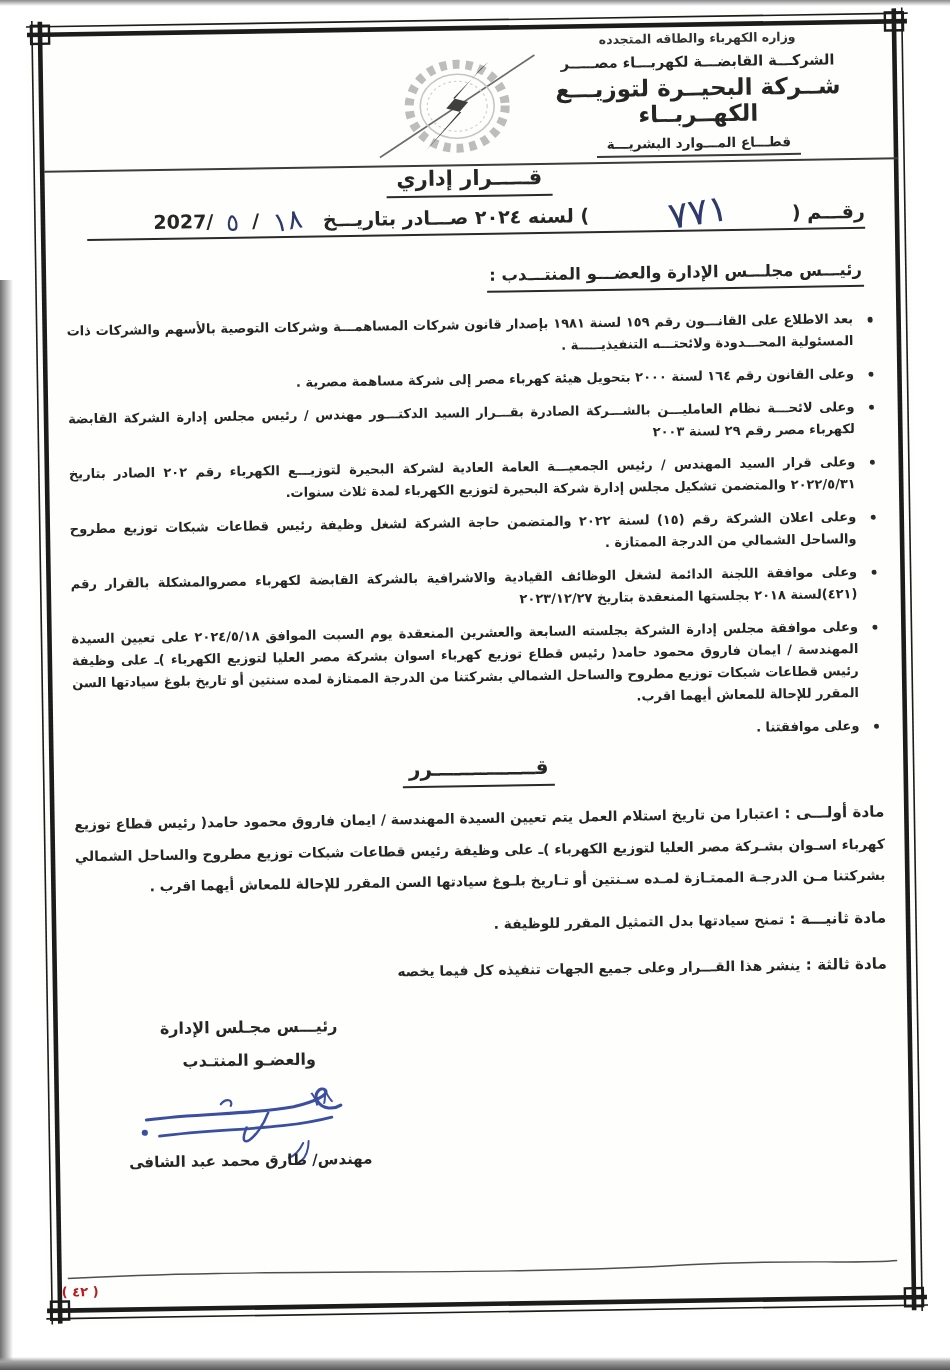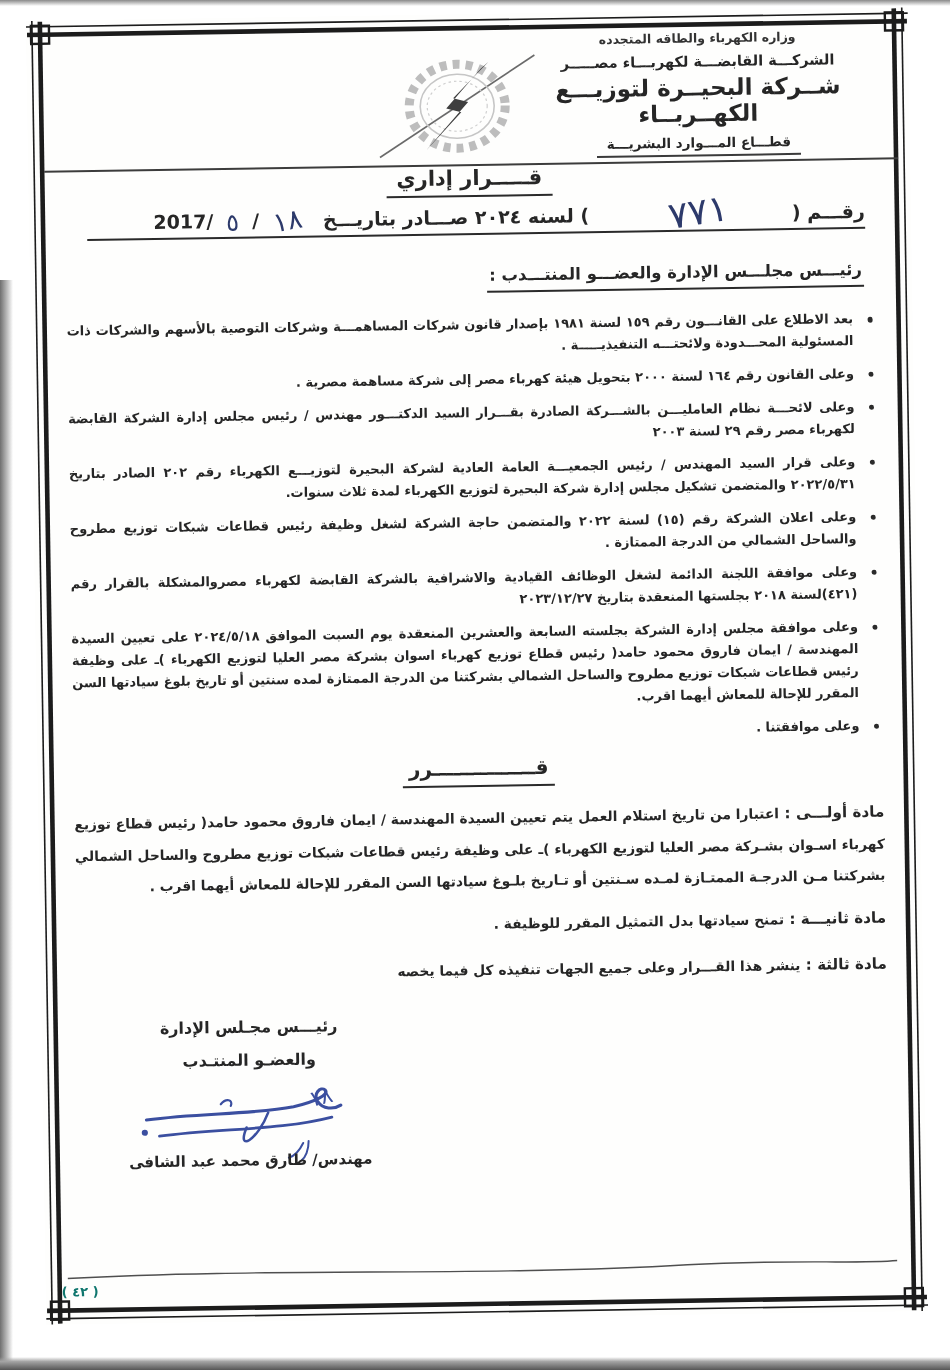--- a/index.html
+++ b/index.html
@@ -73,21 +73,21 @@
   .sig-block{position:absolute;top:1000px;left:52px;width:310px;text-align:center;}
   .sig-title1{font-size:16px;font-weight:700;}
   .sig-title2{font-size:16px;font-weight:700;margin-top:14px;}
   .sig-svg{display:block;margin:-4px auto -14px;width:280px;height:100px;}
   .sig-hand-date{position:absolute;top:68px;right:72px;font-size:22px;color:#3b4fa0;
     transform:rotate(-14deg);font-weight:400;}
   .sig-name{font-size:15px;font-weight:700;margin-top:0;}
 
   
   .footer-rule{position:absolute;top:1248px;left:22px;right:30px;height:16px;}
-  .page-number{position:absolute;left:16px;top:1264px;font-size:13px;font-weight:700;color:#0f766e;}
+  .page-number{position:absolute;left:16px;top:1264px;font-size:13px;font-weight:700;color:#b91c1c;}
 </style>
 </head>
 <body>
 
 <div class="scan-edge-top"></div>
 <div class="scan-edge-left"></div>
 <div class="scan-edge-bottom"></div>
 
 <div class="sheet">
 
@@ -140,21 +140,21 @@
     <span class="decision-heading">قـــــرار إداري</span>
   </div>
 
   <div class="number-line">
     <span>رقـــم ( </span>
     <span class="hand hand-num">٧٧١</span>
     <span> ) لسنه ٢٠٢٤ صـــادر بتاريـــخ </span>
     <span class="hand hand-day">١٨</span>
     <span>/</span>
     <span class="hand hand-month">٥</span>
-    <span>/2017</span>
+    <span>/2027</span>
   </div>
 
   <div class="issuer-line">رئيـــس مجلـــس الإدارة والعضـــو المنتـــدب :</div>
 
   <div class="bullets">
     <div class="bullet">
       <span class="dot"></span>
       <span class="btext">بعد الاطلاع على القانـــون رقم ١٥٩ لسنة ١٩٨١ بإصدار قانون شركات المساهمـــة وشركات التوصية بالأسهم والشركات ذات المسئولية المحـــدودة ولائحتـــه التنفيذيـــــة .</span>
     </div>
     <div class="bullet">

